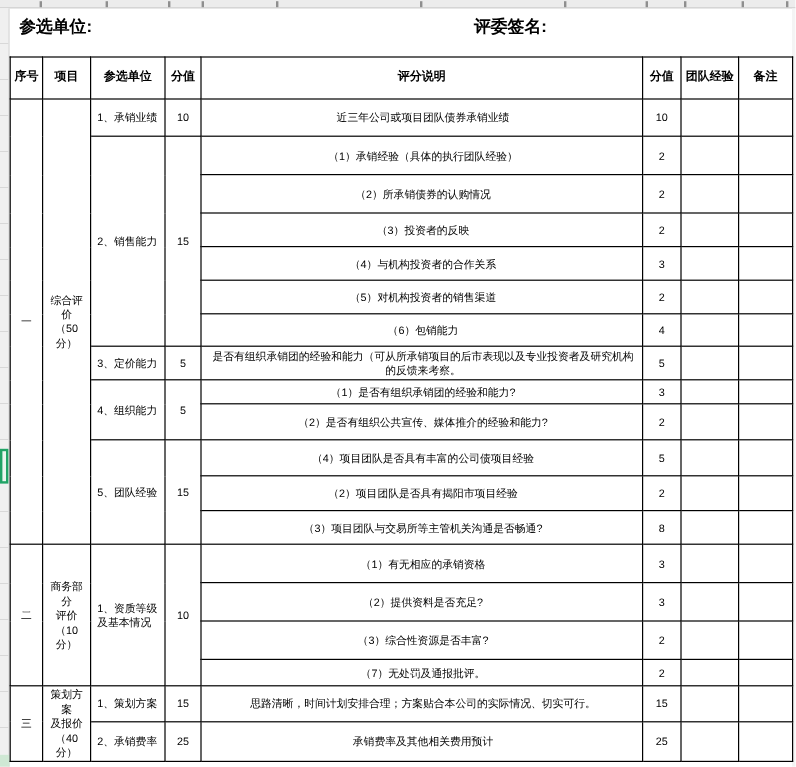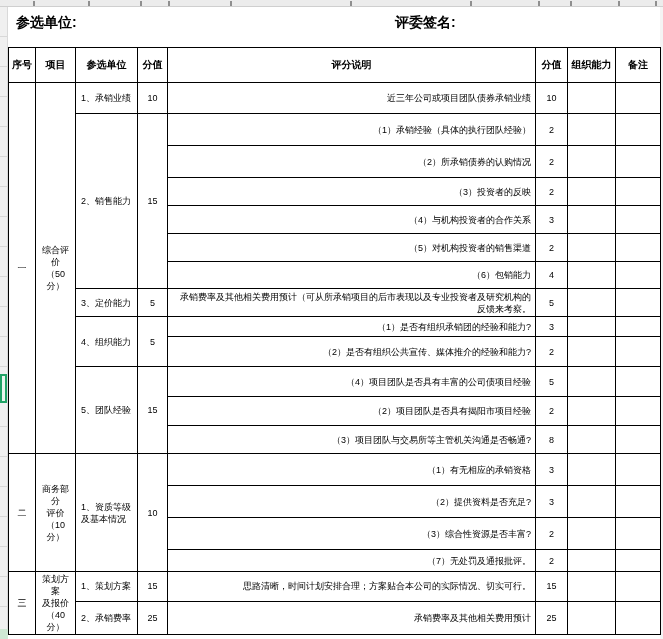--- a/index.html
+++ b/index.html
@@ -26,21 +26,21 @@
 
   
   table.eval { position:absolute; left:8px; top:47px; width:652px;
     border-collapse:collapse; table-layout:fixed; }
   table.eval th, table.eval td { border:1px solid #000; overflow:hidden;
     font-size:9px; line-height:12px; vertical-align:middle; padding:1px 2px; }
   table.eval th { font-size:10px; font-weight:bold; text-align:center; height:35px; }
   .c { text-align:center;margin-top:43px; }
   .l { text-align:left; padding-left:5px !important; }
   .pre { white-space:pre-line; }
-  .desc { text-align:right; padding-left:6px !important; padding-right:4px !important; }
+  .desc { text-align:center; padding-left:6px !important; padding-right:4px !important; }
 </style>
 </head>
 <body>
 
 <div class="stage">
 
   <div class="top-strip">
     <i style="left:33px"></i>
       <i style="left:88px"></i>
       <i style="left:140px"></i>
@@ -75,21 +75,21 @@
         <col style="width:45px">
     </colgroup>
     <tbody>
         <tr>
       <th>序号</th>
       <th>项目</th>
       <th>参选单位</th>
       <th>分值</th>
       <th>评分说明</th>
       <th>分值</th>
-      <th>组织能力</th>
+      <th>团队经验</th>
       <th>备注</th>
     </tr>
 
     <tr style="height:31px">
       <td class="c" rowspan="13">一</td>
       <td class="c pre" rowspan="13">综合评价
 （50分）</td>
       <td class="l pre">1、承销业绩</td>
       <td class="c">10</td>
       <td class="desc">近三年公司或项目团队债券承销业绩</td>
@@ -133,21 +133,21 @@
     <tr style="height:27px">
       <td class="desc">（6）包销能力</td>
       <td class="c">4</td>
       <td></td>
       <td></td>
     </tr>
 
     <tr style="height:28px">
       <td class="l pre">3、定价能力</td>
       <td class="c">5</td>
-      <td class="desc">承销费率及其他相关费用预计（可从所承销项目的后市表现以及专业投资者及研究机构的反馈来考察。</td>
+      <td class="desc">是否有组织承销团的经验和能力（可从所承销项目的后市表现以及专业投资者及研究机构的反馈来考察。</td>
       <td class="c">5</td>
       <td></td>
       <td></td>
     </tr>
 
     <tr style="height:20px">
       <td class="l pre" rowspan="2">4、组织能力</td>
       <td class="c" rowspan="2">5</td>
       <td class="desc">（1）是否有组织承销团的经验和能力?</td>
       <td class="c">3</td>

